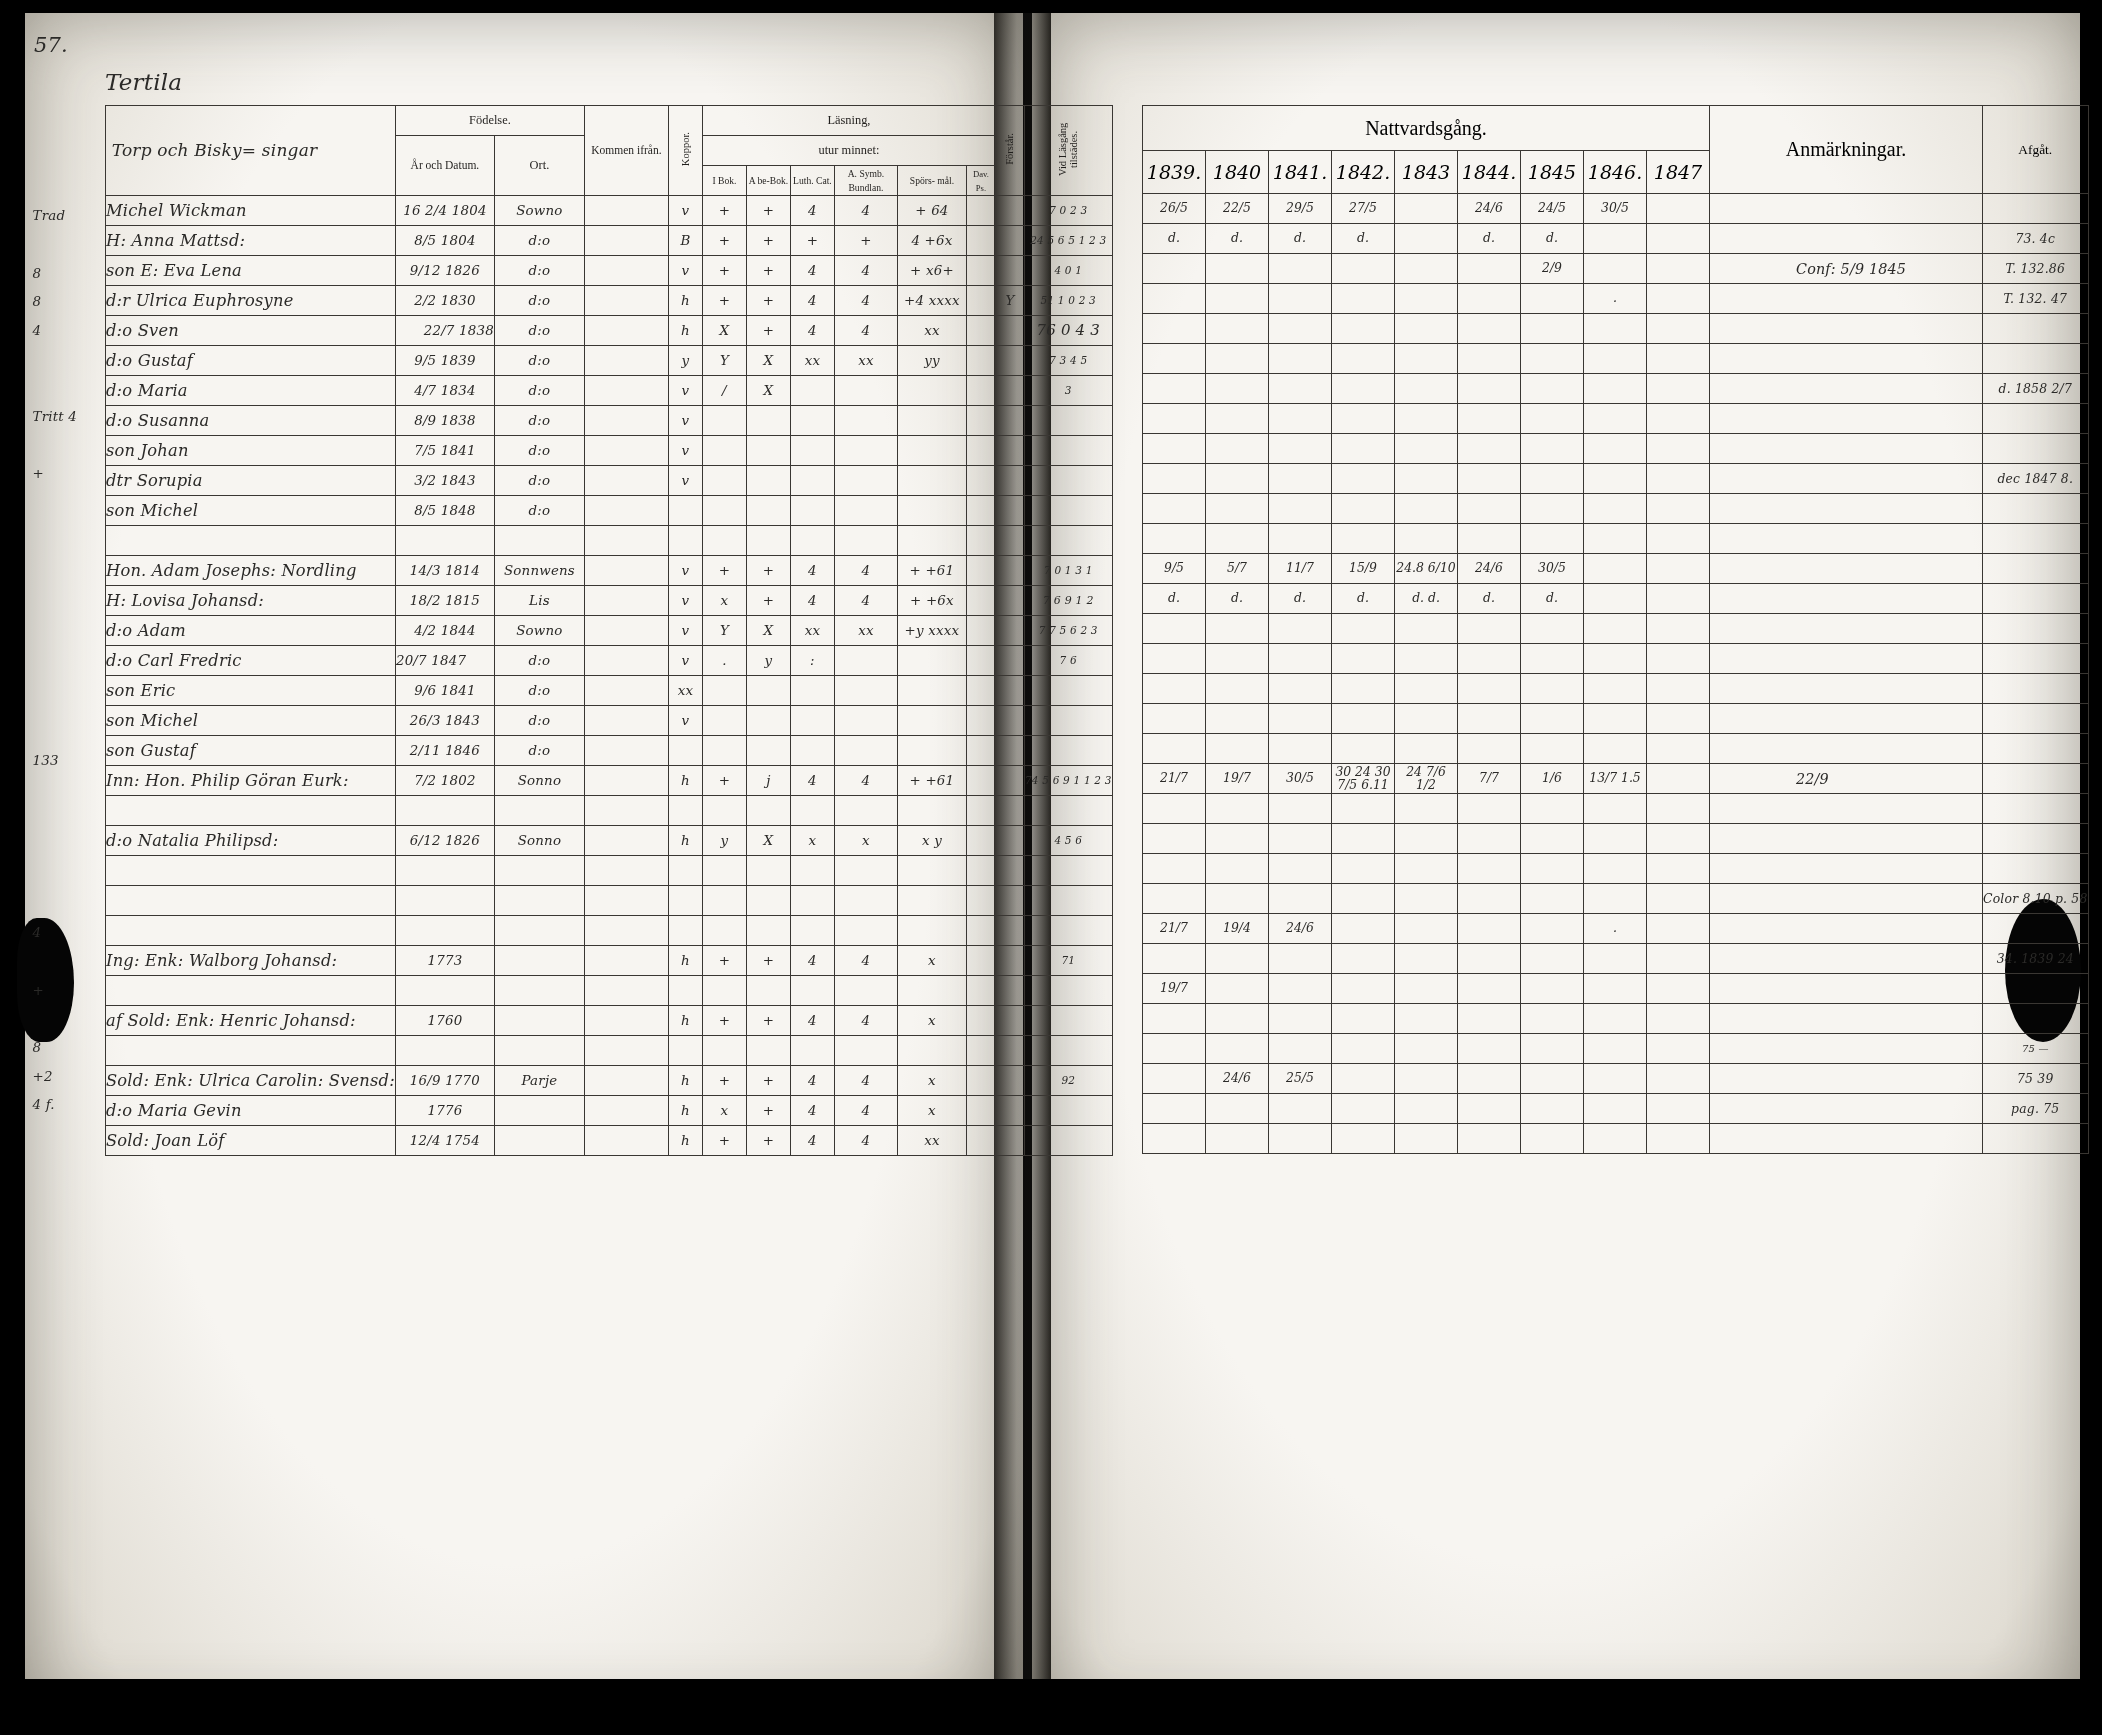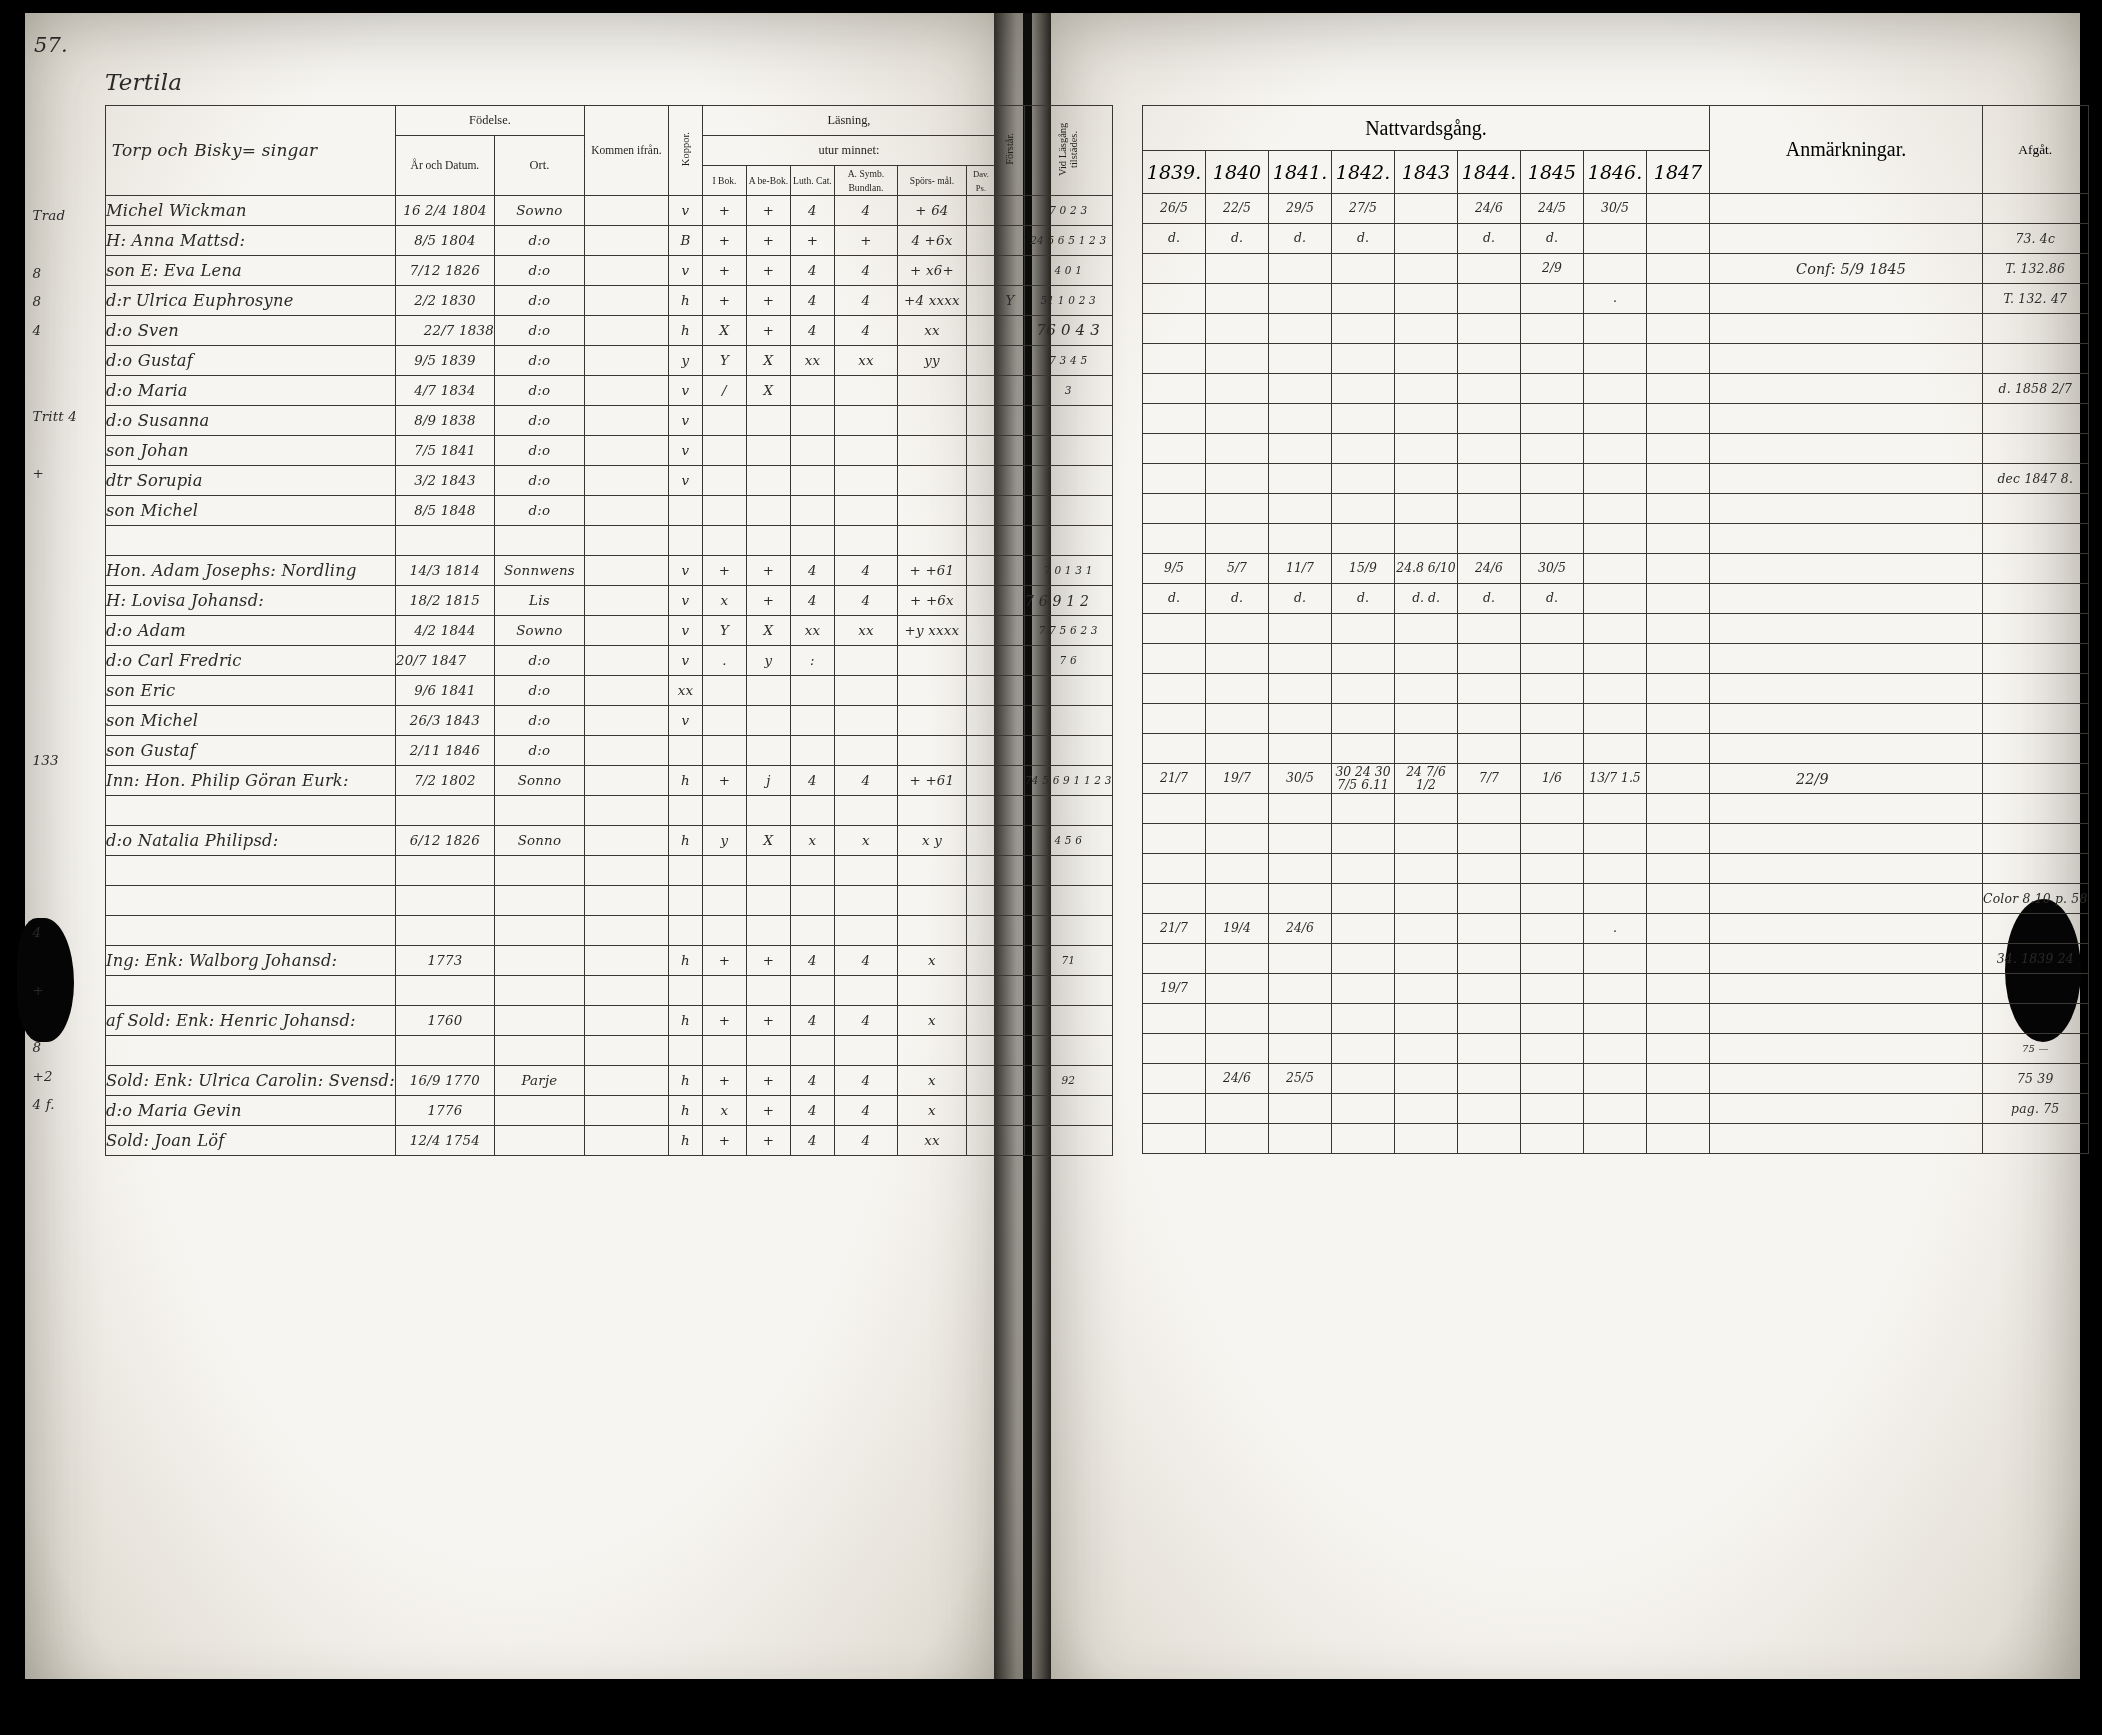--- a/index.html
+++ b/index.html
@@ -145,21 +145,21 @@
           <td class="hw sm" style="text-align: center; vertical-align: middle;">+</td>
           <td class="hw sm" style="text-align: center; vertical-align: middle;">+</td>
           <td class="hw sm" style="text-align: center; vertical-align: middle;">+</td>
           <td class="hw sm" style="text-align: center; vertical-align: middle;">4 +6x</td>
           <td class="hw sm" style="text-align: center; vertical-align: middle;"></td>
           <td class="hw sm" style="text-align: center; vertical-align: middle;"></td>
           <td class="hw" style="font-size: 10.5px; text-align: center; line-height: 1;">24 5 6 5 1 2 3</td>
         </tr>
         <tr>
           <td class="cellname"><span class="hw nm">son E: Eva Lena</span></td>
-          <td class="hw sm" style="text-align: center; vertical-align: middle;">7/12 1826</td>
+          <td class="hw sm" style="text-align: center; vertical-align: middle;">9/12 1826</td>
           <td class="hw sm" style="text-align: center; vertical-align: middle;">d:o</td>
           <td class="hw sm" style="text-align: center; vertical-align: middle;"></td>
           <td class="hw sm" style="text-align: center; vertical-align: middle;">v</td>
           <td class="hw sm" style="text-align: center; vertical-align: middle;">+</td>
           <td class="hw sm" style="text-align: center; vertical-align: middle;">+</td>
           <td class="hw sm" style="text-align: center; vertical-align: middle;">4</td>
           <td class="hw sm" style="text-align: center; vertical-align: middle;">4</td>
           <td class="hw sm" style="text-align: center; vertical-align: middle;">+ x6+</td>
           <td class="hw sm" style="text-align: center; vertical-align: middle;"></td>
           <td class="hw sm" style="text-align: center; vertical-align: middle;"></td>
@@ -321,21 +321,21 @@
           <td class="hw sm" style="text-align: center; vertical-align: middle;">Lis</td>
           <td class="hw sm" style="text-align: center; vertical-align: middle;"></td>
           <td class="hw sm" style="text-align: center; vertical-align: middle;">v</td>
           <td class="hw sm" style="text-align: center; vertical-align: middle;">x</td>
           <td class="hw sm" style="text-align: center; vertical-align: middle;">+</td>
           <td class="hw sm" style="text-align: center; vertical-align: middle;">4</td>
           <td class="hw sm" style="text-align: center; vertical-align: middle;">4</td>
           <td class="hw sm" style="text-align: center; vertical-align: middle;">+ +6x</td>
           <td class="hw sm" style="text-align: center; vertical-align: middle;"></td>
           <td class="hw sm" style="text-align: center; vertical-align: middle;"></td>
-          <td class="hw" style="font-size: 14px; text-align: left; line-height: 1;">7 6 9 1 2</td>
+          <td class="hw" style="font-size: 11px; text-align: center; line-height: 1;">7 6 9 1 2</td>
         </tr>
         <tr>
           <td class="cellname"><span class="hw nm">d:o Adam</span></td>
           <td class="hw sm" style="text-align: center; vertical-align: middle;">4/2 1844</td>
           <td class="hw sm" style="text-align: center; vertical-align: middle;">Sowno</td>
           <td class="hw sm" style="text-align: center; vertical-align: middle;"></td>
           <td class="hw sm" style="text-align: center; vertical-align: middle;">v</td>
           <td class="hw sm" style="text-align: center; vertical-align: middle;">Y</td>
           <td class="hw sm" style="text-align: center; vertical-align: middle;">X</td>
           <td class="hw sm" style="text-align: center; vertical-align: middle;">xx</td>

